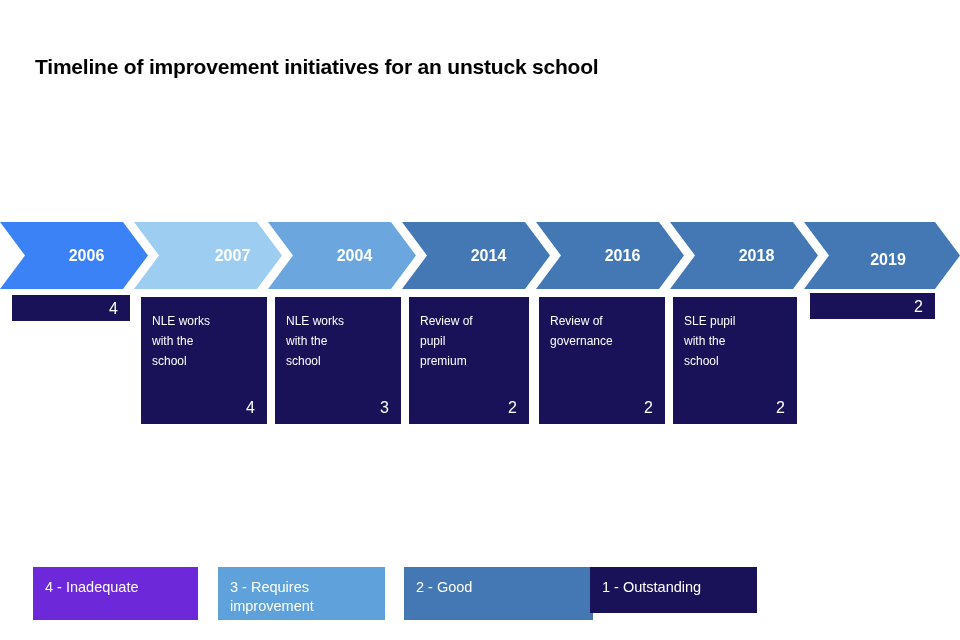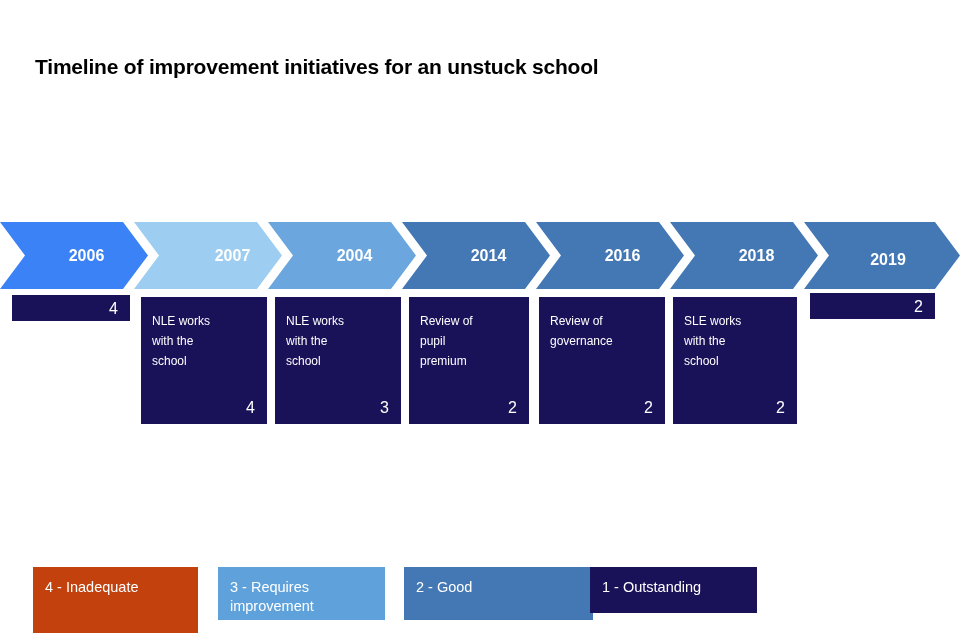--- a/index.html
+++ b/index.html
@@ -157,32 +157,32 @@
 pupil
 premium</div>
       <div class="event-box-rating">2</div>
     </div>
     <div class="event-box" style="left: 539px; top: 297px; width: 126px; height: 127px; background: rgb(26, 18, 89);">
       <div class="event-box-text">Review of
 governance</div>
       <div class="event-box-rating">2</div>
     </div>
     <div class="event-box" style="left: 673px; top: 297px; width: 124px; height: 127px; background: rgb(26, 18, 89);">
-      <div class="event-box-text">SLE works
+      <div class="event-box-text">SLE pupil
 with the
 school</div>
       <div class="event-box-rating">2</div>
     </div>
     <div class="event-box compact" style="left: 810px; top: 293px; width: 125px; height: 26px; background: rgb(26, 18, 89);">
       <div class="event-box-rating">2</div>
     </div>
   </div>
 
 <div id="legend">
-    <div class="legend-item" style="left: 33px; top: 567px; width: 165px; height: 66px; background: #c2410c;">
+    <div class="legend-item" style="left: 33px; top: 567px; width: 165px; height: 53px; background: #6d28d9;">
       <span class="legend-label">4 - Inadequate</span>
     </div>
     <div class="legend-item" style="left: 218px; top: 567px; width: 167px; height: 53px; background: rgb(95, 162, 219);">
       <span class="legend-label">3 - Requires
 improvement</span>
     </div>
     <div class="legend-item" style="left: 404px; top: 567px; width: 189px; height: 53px; background: rgb(68, 120, 180);">
       <span class="legend-label">2 - Good</span>
     </div>
     <div class="legend-item" style="left: 590px; top: 567px; width: 167px; height: 46px; background: rgb(26, 18, 89);">

